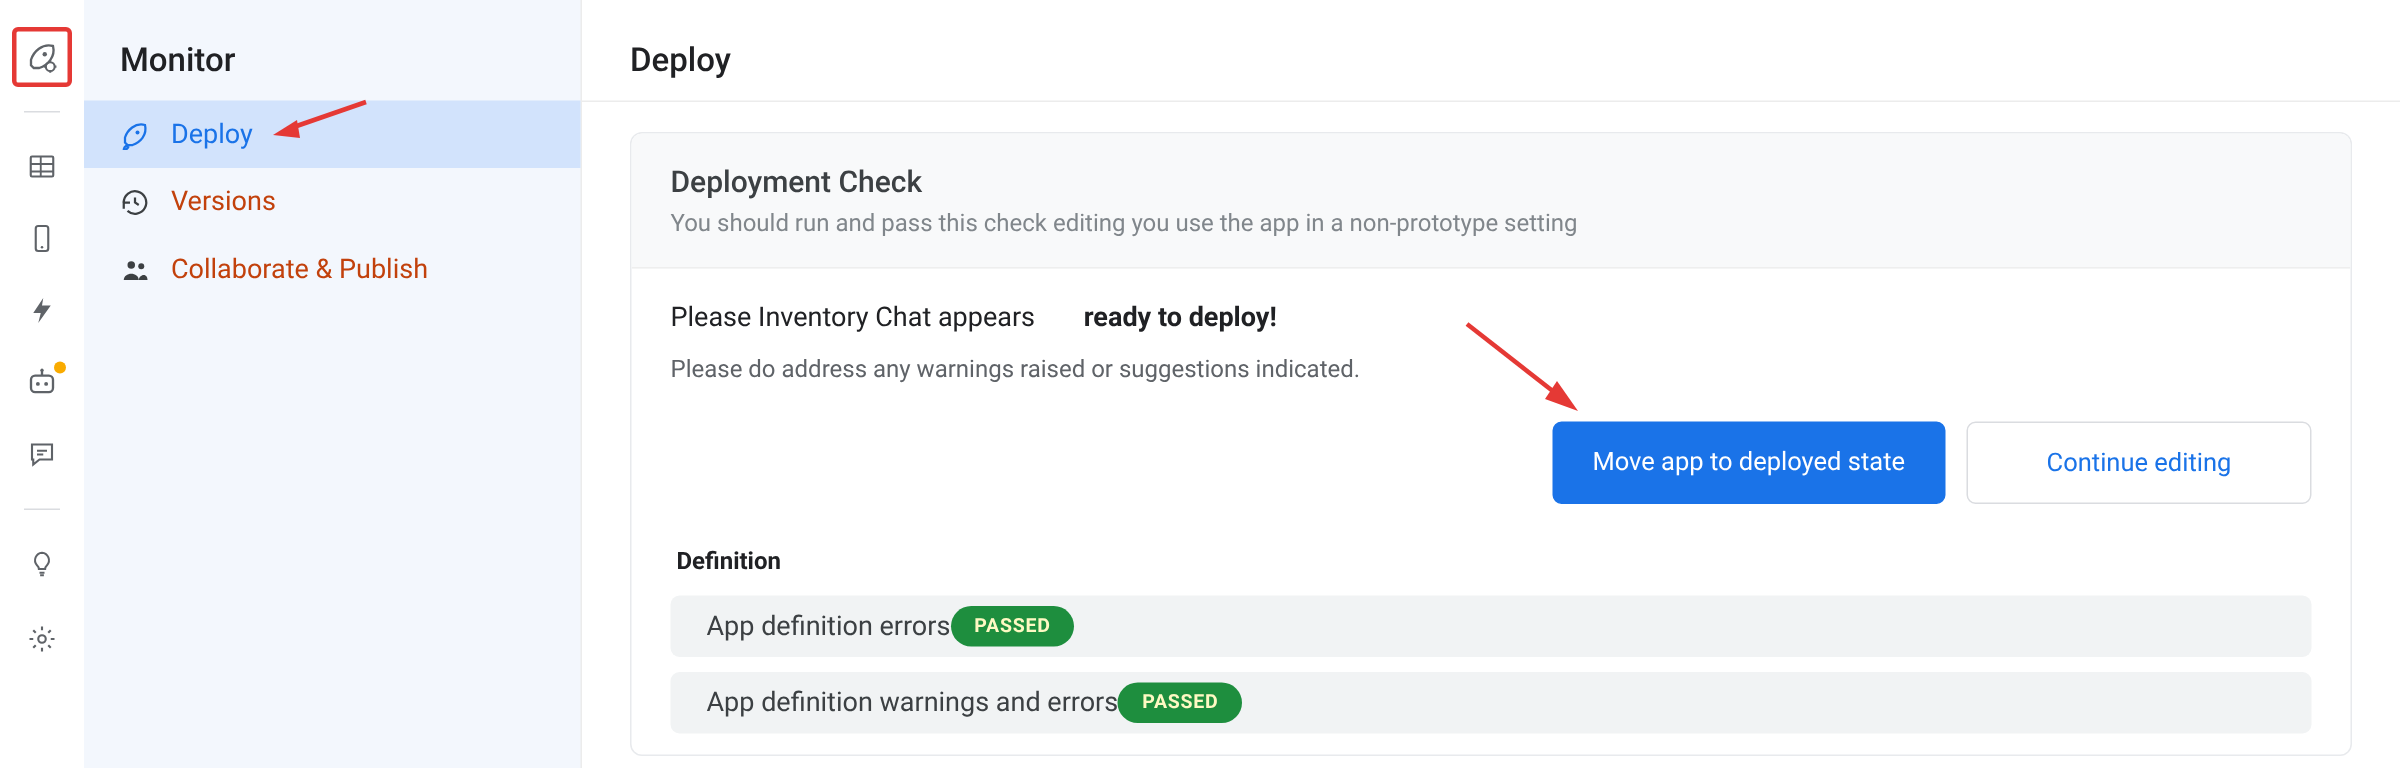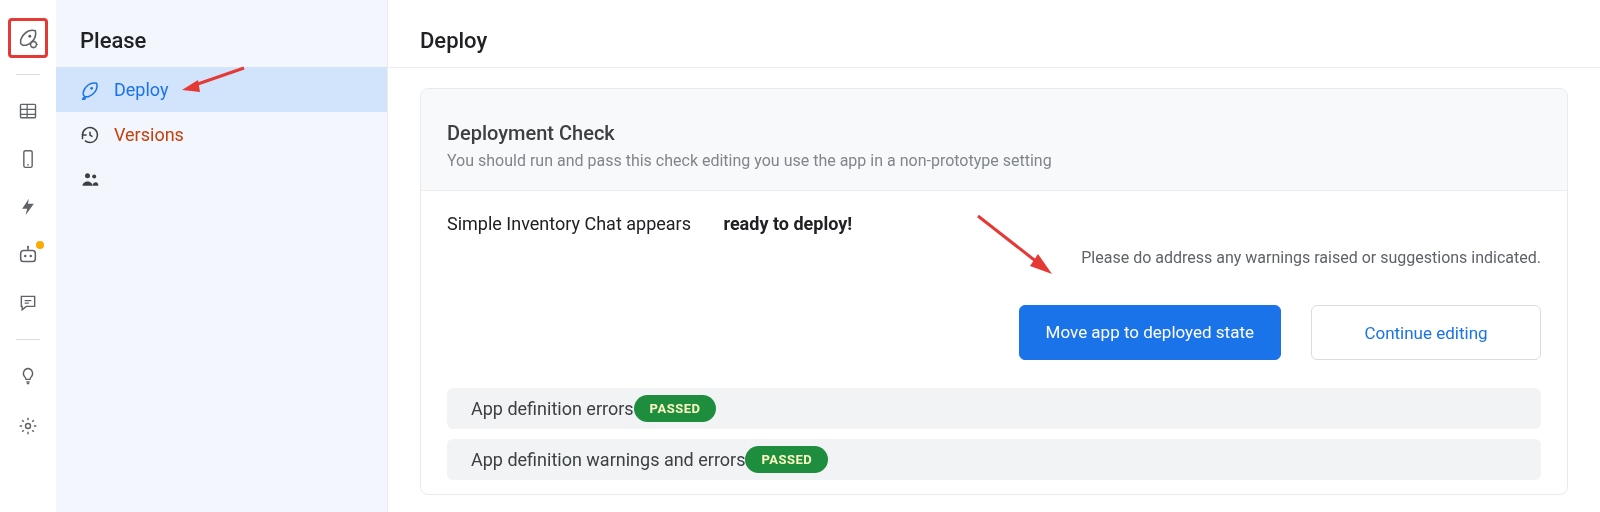--- a/index.html
+++ b/index.html
@@ -22,29 +22,29 @@
 .side-item.active { background: #d2e3fc; color: #1a73e8; }
 .side-item.active .si-icon { color: #1a73e8; }
 
 
 .main { flex: 1; display: flex; flex-direction: column; }
 .main-header { padding: 28px 32px 14px 32px; font-size: 22px; font-weight: 500; color: #202124; border-bottom: 1px solid #ececec; }
 .main-body { padding: 20px 32px 0 32px; }
 
 .card { border: 1px solid #e8eaed; border-radius: 8px; background: #fff; overflow: hidden; }
 .card-head { background: #f8f9fa; padding: 20px 26px; border-bottom: 1px solid #eee; }
-.card-head .ch-title { font-size: 20px; font-weight: 500; color: #3c4043; margin-bottom: 6px; margin-top: 12px; }
+.card-head .ch-title { font-size: 20px; font-weight: 500; color: #3c4043; margin-bottom: 6px; }
 .card-head .ch-sub { font-size: 16px; color: #80868b; }
 
 .card-body { padding: 22px 26px 4px 26px; position: relative; }
 .status-line { font-size: 18px; color: #202124; margin-bottom: 14px; }
 .status-line b { font-weight: 700; padding-left: 28px; }
-.sub-line { font-size: 16px; color: #5f6368; margin-bottom: 38px; text-align: right; }
-
-.btns { display: flex; gap: 30px; justify-content: flex-end; margin-bottom: 28px; }
+.sub-line { font-size: 16px; color: #5f6368; margin-bottom: 26px; }
+
+.btns { display: flex; gap: 14px; justify-content: flex-end; margin-bottom: 28px; }
 .btn { font-size: 17px; padding: 16px 26px; border-radius: 6px; text-align: center; min-width: 230px; }
 .btn-primary { background: #1a73e8; color: #fff; border: 1px solid #1a73e8; line-height: 1.25; }
 .btn-secondary { background: #fff; color: #1a73e8; border: 1px solid #dadce0; display: flex; align-items: center; justify-content: center; }
 
 .section-title { font-size: 16px; font-weight: 700; color: #202124; margin: 0 0 14px 4px; }
 
 .check-row { background: #f1f3f4; border-radius: 6px; padding: 7px 24px; display: flex; align-items: center; margin-bottom: 10px; }
 .check-row .cr-label { font-size: 18px; color: #3c4043; }
 .badge { background: #1e8e3e; color: #fef9c3; font-size: 13px; font-weight: 700; letter-spacing: .5px; padding: 6px 16px; border-radius: 999px; }
 
@@ -110,21 +110,21 @@
     </div>
     <div class="rail-btn" style="margin-top:2px;">
       <svg width="20" height="20" viewBox="0 0 24 24">
           <circle cx="12" cy="12" r="3" fill="none" stroke="#5f6368" stroke-width="1.7"></circle>
           <path d="M12 2 v3 M12 19 v3 M2 12 h3 M19 12 h3 M5 5 l2 2 M17 17 l2 2 M19 5 l-2 2 M7 17 l-2 2" stroke="#5f6368" stroke-width="1.7"></path>
         </svg>
     </div>
   </div>
 
   <div class="side-nav">
-    <div class="side-header">Please</div>
+    <div class="side-header">Monitor</div>
 
     <div class="side-item active">
       <span class="si-icon">
         <svg width="20" height="20" viewBox="0 0 24 24">
             <path d="M4 14 C6 8 12 2 20 4 C22 12 16 18 10 20 L6 20 L4 18 Z" fill="none" stroke="currentColor" stroke-width="1.8"></path>
             <circle cx="14" cy="10" r="1.6" fill="currentColor"></circle>
             <path d="M6 20 c-2 1-3 2-3 4 2 0 3-1 4-3" fill="none" stroke="currentColor" stroke-width="1.8"></path>
           </svg>
       </span>
       <span>Deploy</span>
@@ -144,42 +144,44 @@
 
     <div class="side-item">
       <span class="si-icon">
         <svg width="20" height="20" viewBox="0 0 24 24">
             <circle cx="9" cy="8" r="3" fill="currentColor"></circle>
             <circle cx="17" cy="9" r="2.4" fill="currentColor"></circle>
             <path d="M3 20 c0-3 3-5 6-5 s6 2 6 5" fill="currentColor"></path>
             <path d="M15 20 c0-2 2-4 4-4 s3 2 3 4" fill="currentColor"></path>
           </svg>
       </span>
+      <span>Collaborate &amp; Publish</span>
     </div>
   </div>
 
   <div class="main">
     <div class="main-header">Deploy</div>
     <div class="main-body">
       <div class="card">
         <div class="card-head">
           <div class="ch-title">Deployment Check</div>
           <div class="ch-sub">You should run and pass this check editing you use the app in a non-prototype setting</div>
         </div>
         <div class="card-body">
           <div class="status-line">
-            <span>Simple Inventory Chat appears </span><b>ready to deploy!</b>
+            <span>Please Inventory Chat appears </span><b>ready to deploy!</b>
           </div>
           <div class="sub-line">Please do address any warnings raised or suggestions indicated.</div>
 
           <div class="btns">
             <div class="btn btn-primary">Move app to deployed state</div>
             <div class="btn btn-secondary">Continue editing</div>
           </div>
 
+          <div class="section-title">Definition</div>
 
           <div class="check-row">
             <span class="cr-label">App definition errors</span>
             <span class="badge">PASSED</span>
           </div>
           <div class="check-row">
             <span class="cr-label">App definition warnings and errors</span>
             <span class="badge">PASSED</span>
           </div>
         </div>

